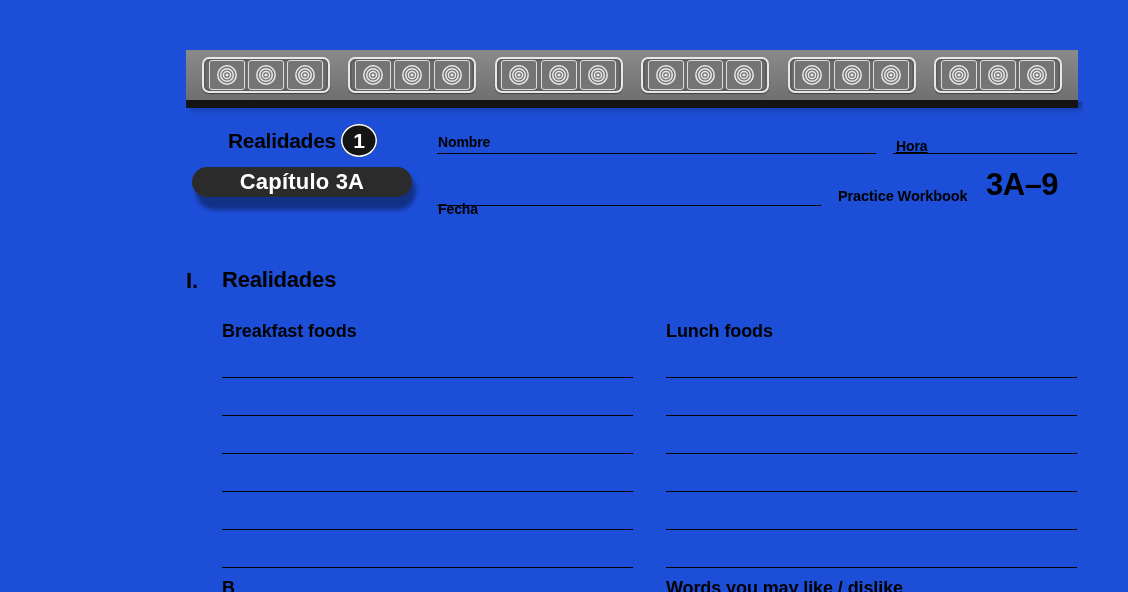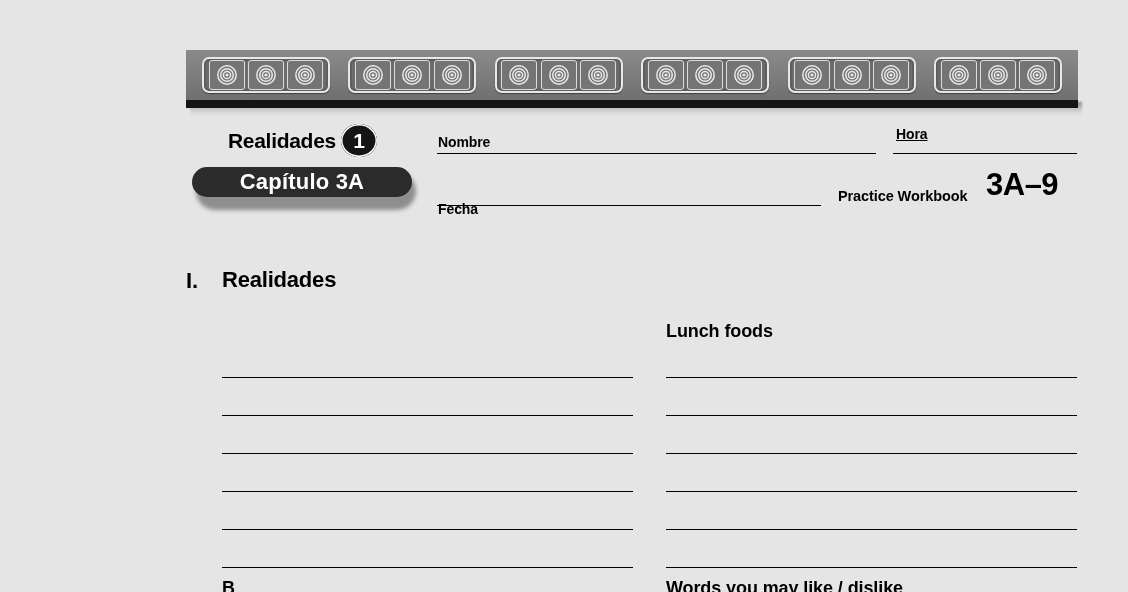--- a/index.html
+++ b/index.html
@@ -12,21 +12,21 @@
     height: 592px;
     position: relative;
     overflow: hidden;
     font-family: "Liberation Sans", sans-serif;
     color: #000000;
   }
 
   .page {
     position: absolute;
     inset: 0;
-    background: #e5e5e5;
+    background: #1d4ed8;
   }
 
   
   .banner-wrap {
     position: absolute;
     left: 186px;
     top: 50px;
     width: 892px;
     height: 62px;
   }
@@ -153,21 +153,21 @@
     letter-spacing: -0.1px;
     white-space: nowrap;
   }
   .rule {
     position: absolute;
     height: 0;
     border-top: 1.6px solid #000000;
   }
   #lbl-nombre { left: 438px; top: 134px; }
   #rule-nombre { left: 437px; top: 153px; width: 439px; }
-  #lbl-hora { left: 896px; top: 126px; text-decoration: underline; }
+  #lbl-hora { left: 896px; top: 138px; text-decoration: underline; }
   #rule-hora { left: 893px; top: 153px; width: 184px; }
   #lbl-fecha { left: 438px; top: 201px; }
   #rule-fecha { left: 437px; top: 205px; width: 384px; }
   #lbl-pw {
     left: 838px; top: 188px;
     font-size: 14.5px; font-weight: bold;
   }
   .workbook-code {
     position: absolute;
     left: 986px;
@@ -458,20 +458,21 @@
 
   <div class="field-label" id="lbl-fecha">Fecha</div>
   <div class="rule" id="rule-fecha"></div>
 
   <div class="field-label" id="lbl-pw">Practice Workbook</div>
   <div class="workbook-code">3A–9</div>
 
   <div class="section-number">I.</div>
   <div class="section-title">Realidades</div>
 
+  <div class="col-heading" id="head-left">Breakfast foods</div>
   <div class="col-heading" id="head-right">Lunch foods</div>
 
   <div class="col-left" id="lines-left">
       <div class="write-line" style="top: 377px;"></div>
       <div class="write-line" style="top: 415px;"></div>
       <div class="write-line" style="top: 453px;"></div>
       <div class="write-line" style="top: 491px;"></div>
       <div class="write-line" style="top: 529px;"></div>
       <div class="write-line" style="top: 567px;"></div>
     </div>

